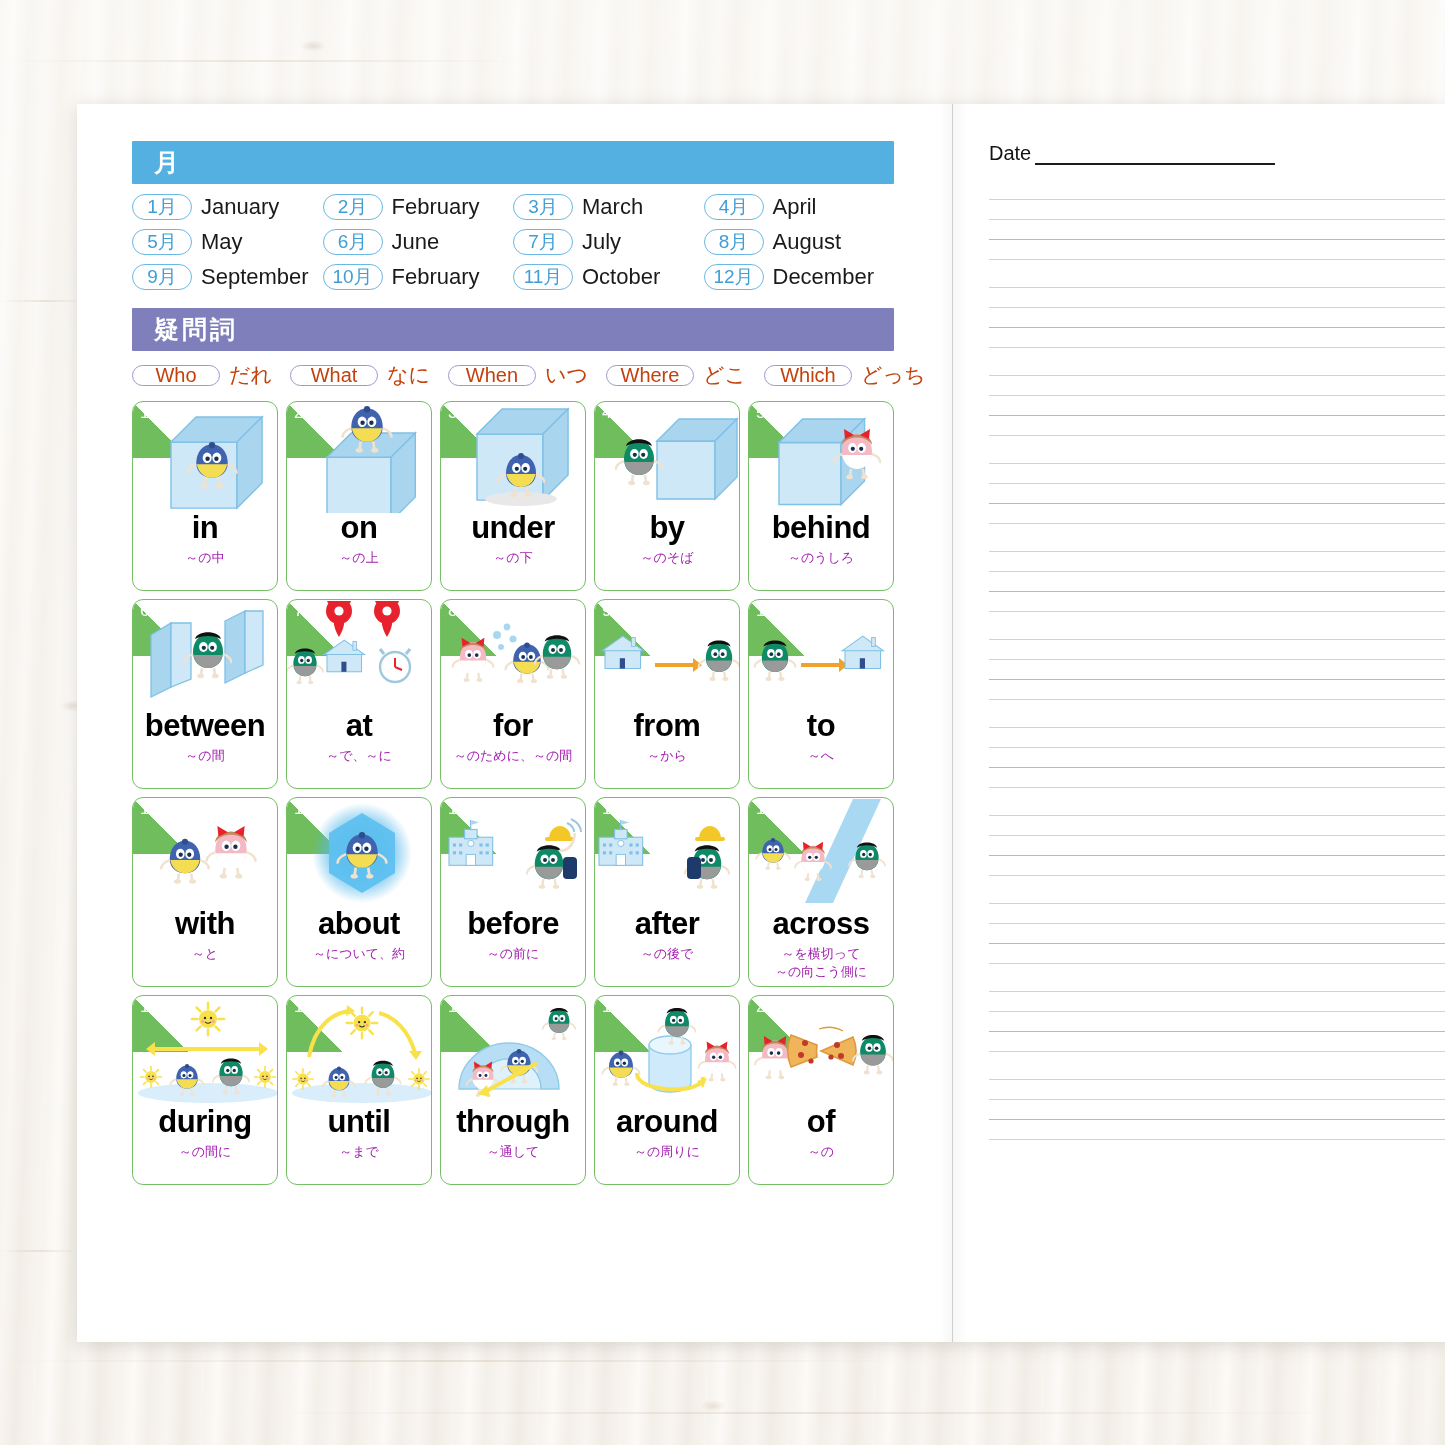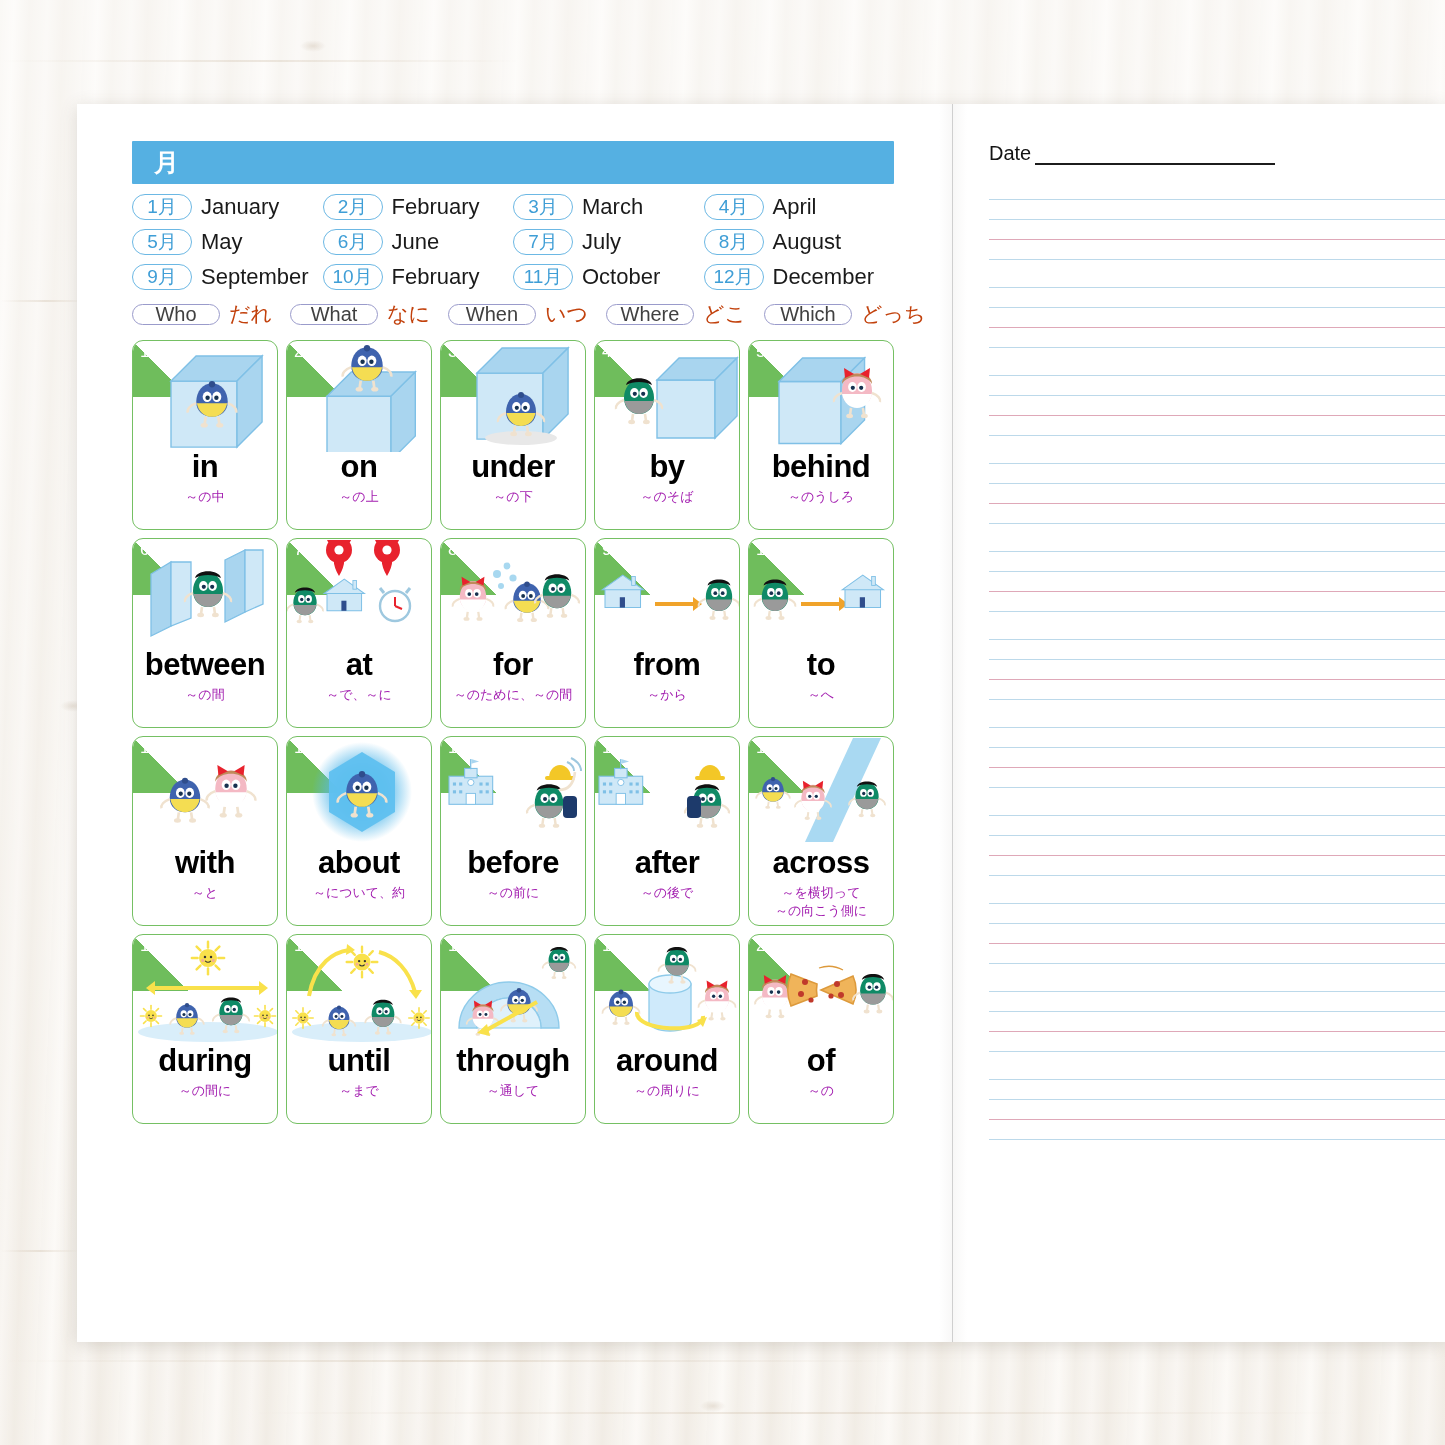--- a/index.html
+++ b/index.html
@@ -76,21 +76,21 @@
   }
   .mname{font-size:22px;color:#1a1a1a;white-space:nowrap;}
 
   
   .qwrap{margin-top:10px;}
   .qrow{display:flex;align-items:center;gap:9px;margin-bottom:9px;}
   .pill-purple{
     display:inline-flex;align-items:center;justify-content:center;
     min-width:88px;height:21px;box-sizing:border-box;
     border:1.6px solid #9a9bcb;border-radius:15px;
-    color:#404040;font-size:20px;padding:0 10px;white-space:nowrap;background:#fff;
+    color:#c2410c;font-size:20px;padding:0 10px;white-space:nowrap;background:#fff;
   }
   .qjp{font-size:21px;color:#c2410c;white-space:nowrap;margin-right:9px;}
 
   
   .cards{
     margin-top:12px;display:grid;grid-template-columns:repeat(5,1fr);
     gap:8px 8px;
   }
   .card{
     position:relative;height:190px;box-sizing:border-box;
@@ -207,20 +207,23 @@
             <div class="mrow">
               <span class="pill-blue">11月</span>
               <span class="mname">October</span>
             </div>
             <div class="mrow">
               <span class="pill-blue">12月</span>
               <span class="mname">December</span>
             </div>
           </div>
 
+        <div class="sec-head purple" style="margin-top:18px">
+          <span>疑問詞</span>
+        </div>
         <div class="qwrap" id="qwrap">
             <div class="qrow">
               <span class="pill-purple">Who</span>
               <span class="qjp">だれ</span>
               <span class="pill-purple">What</span>
               <span class="qjp">なに</span>
               <span class="pill-purple">When</span>
               <span class="qjp">いつ</span>
               <span class="pill-purple">Where</span>
               <span class="qjp">どこ</span>

